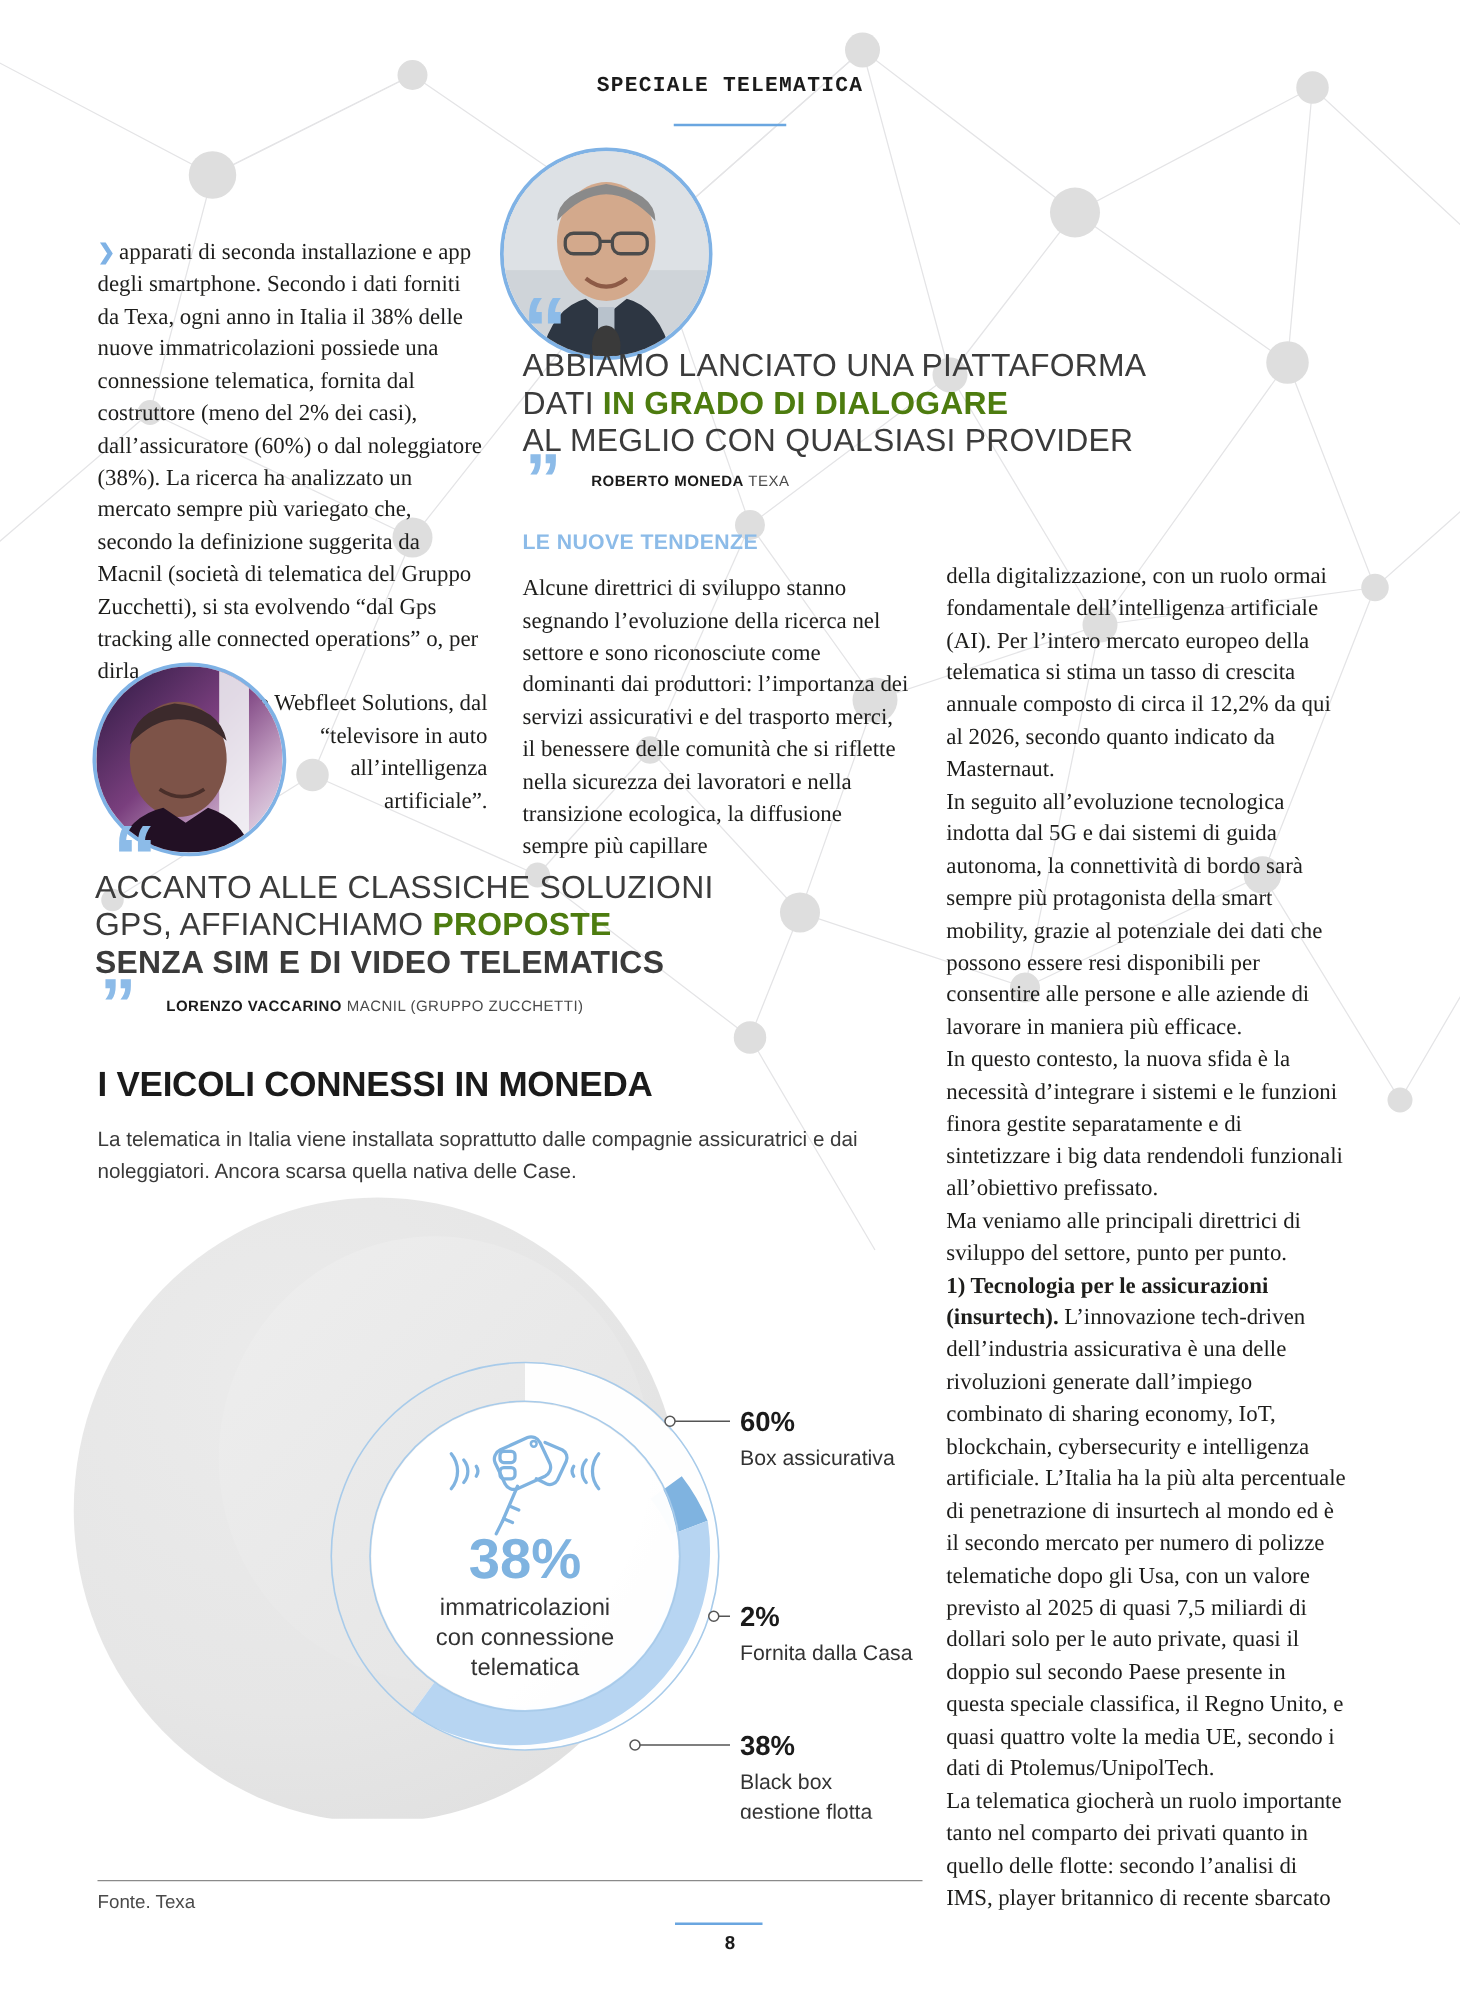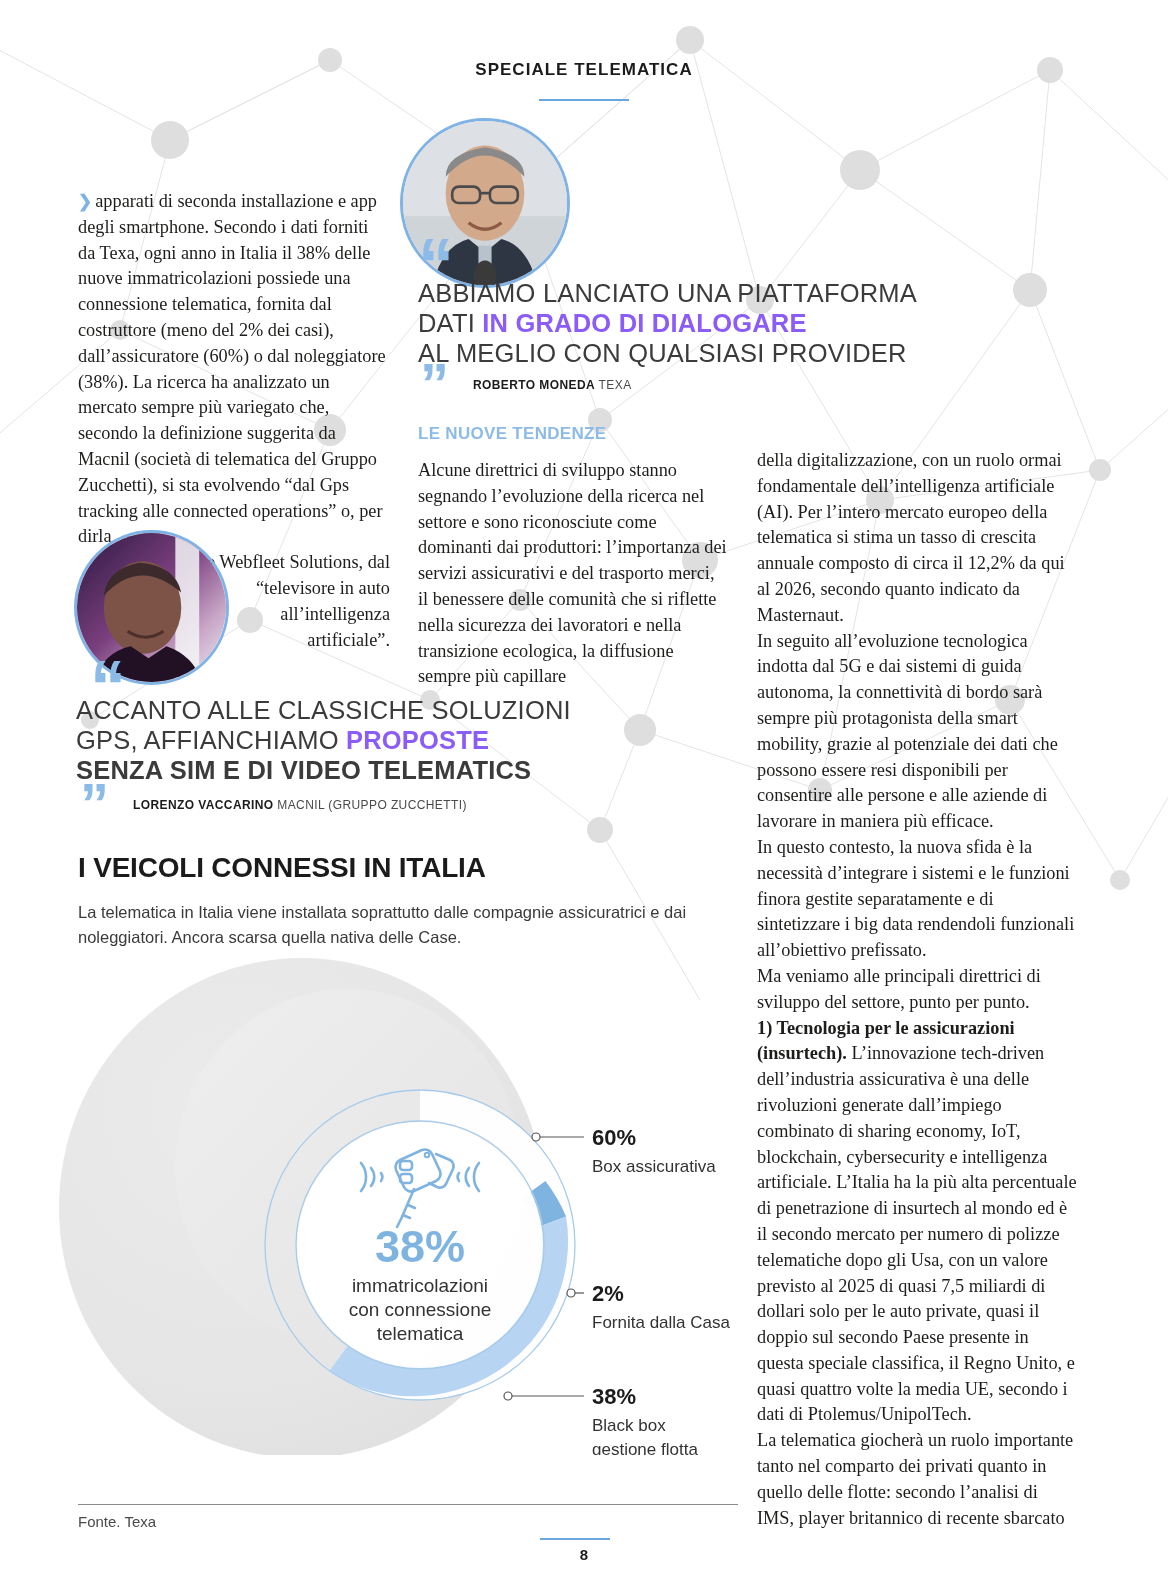--- a/index.html
+++ b/index.html
@@ -14,21 +14,21 @@
   
   .bg-net{position:absolute;inset:0;z-index:0;pointer-events:none;}
 
   
   .content{position:absolute;inset:0;z-index:2;}
 
   
   .kicker{
     position:absolute;left:0;right:0;top:60px;text-align:center;
     font-size:17px;font-weight:bold;letter-spacing:.06em;color:#1b1b1b;
-    font-family:Liberation Sans, sans-serif;
+    font-family:Liberation Mono, monospace;
   }
   .kicker-rule{
     position:absolute;left:50%;transform:translateX(-50%);top:99px;
     width:90px;height:2px;background:#6aa6e0;
   }
 
   
   .serif{
     font-family:"Liberation Serif", serif;
     font-size:18.3px;line-height:25.8px;color:#1d1d1b;
@@ -61,21 +61,21 @@
   .quote-mark{
     position:absolute;font-family:"Liberation Sans",sans-serif;
     font-weight:bold;color:#8cbbe8;font-size:72px;line-height:1;
     letter-spacing:-2px;
   }
   .qhead{
     font-family:"Liberation Sans", sans-serif;
     font-size:25.5px;line-height:30px;color:#3b3b3b;font-weight:400;
     letter-spacing:.2px;
   }
-  .qhead .hi{color:#8b5cf6;font-weight:bold;}
+  .qhead .hi{color:#4d7c0f;font-weight:bold;}
   .byline{
     font-family:"Liberation Sans", sans-serif;font-size:12px;
     color:#4a4a4a;letter-spacing:.4px;
   }
   .byline b{color:#1b1b1b;font-weight:bold;}
 
   
   .col-mid{position:absolute;left:418px;top:424px;width:310px;}
   .sec-label{
     font-family:"Liberation Sans",sans-serif;font-weight:bold;
@@ -256,21 +256,21 @@
 
     <div class="col-right serif">
       <p>della digitalizzazione, con un ruolo ormai fondamentale dell’intelligenza artificiale (AI). Per l’intero mercato europeo della telematica si stima un tasso di crescita annuale composto di circa il 12,2% da qui al 2026, secondo quanto indicato da Masternaut.</p>
       <p>In seguito all’evoluzione tecnologica indotta dal 5G e dai sistemi di guida autonoma, la connettività di bordo sarà sempre più protagonista della smart mobility, grazie al potenziale dei dati che possono essere resi disponibili per consentire alle persone e alle aziende di lavorare in maniera più efficace.</p>
       <p>In questo contesto, la nuova sfida è la necessità d’integrare i sistemi e le funzioni finora gestite separatamente e di sintetizzare i big data rendendoli funzionali all’obiettivo prefissato.</p>
       <p>Ma veniamo alle principali direttrici di sviluppo del settore, punto per punto.</p>
       <p><b>1) Tecnologia per le assicurazioni (insurtech).</b><span> L’innovazione tech-driven dell’industria assicurativa è una delle rivoluzioni generate dall’impiego combinato di sharing economy, IoT, blockchain, cybersecurity e intelligenza artificiale. L’Italia ha la più alta percentuale di penetrazione di insurtech al mondo ed è il secondo mercato per numero di polizze telematiche dopo gli Usa, con un valore previsto al 2025 di quasi 7,5 miliardi di dollari solo per le auto private, quasi il doppio sul secondo Paese presente in questa speciale classifica, il Regno Unito, e quasi quattro volte la media UE, secondo i dati di Ptolemus/UnipolTech.</span></p>
       <p>La telematica giocherà un ruolo importante tanto nel comparto dei privati quanto in quello delle flotte: secondo l’analisi di IMS, player britannico di recente sbarcato</p>
     </div>
 
-    <div class="chart-title">I VEICOLI CONNESSI IN ITALIA</div>
+    <div class="chart-title">I VEICOLI CONNESSI IN MONEDA</div>
     <div class="chart-sub">La telematica in Italia viene installata soprattutto dalle compagnie assicuratrici e dai noleggiatori. Ancora scarsa quella nativa delle Case.</div>
 
     <div class="chart-wrap">
       <svg width="700" height="500" viewBox="0 0 700 500">
         <defs>
           <radialGradient id="bigGrey" cx="35%" cy="30%" r="75%">
             <stop offset="0%" stop-color="#ebebeb"></stop>
             <stop offset="70%" stop-color="#e6e6e6"></stop>
             <stop offset="100%" stop-color="#e1e1e1"></stop>
           </radialGradient>

